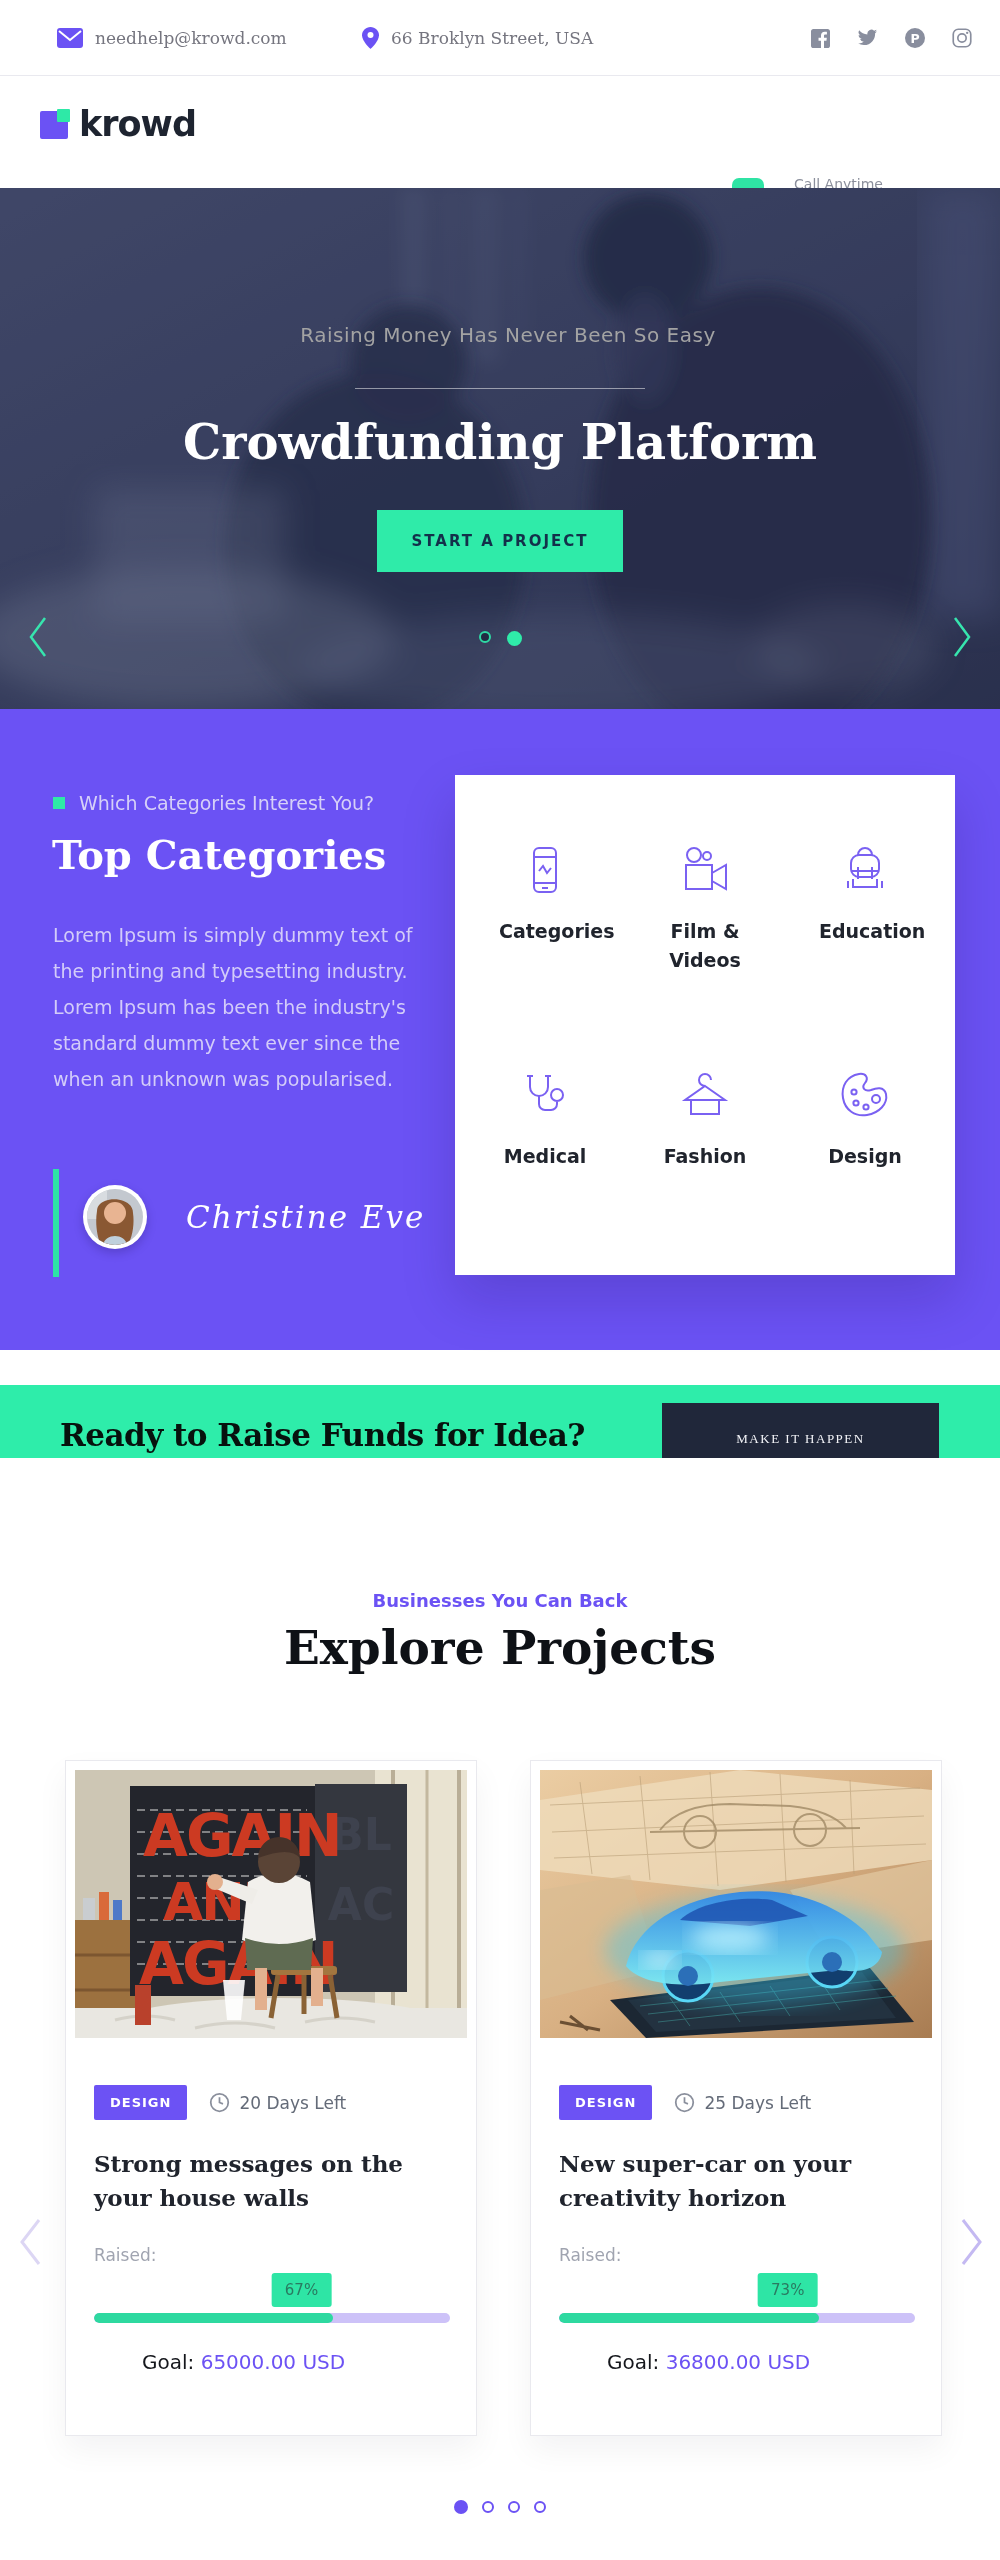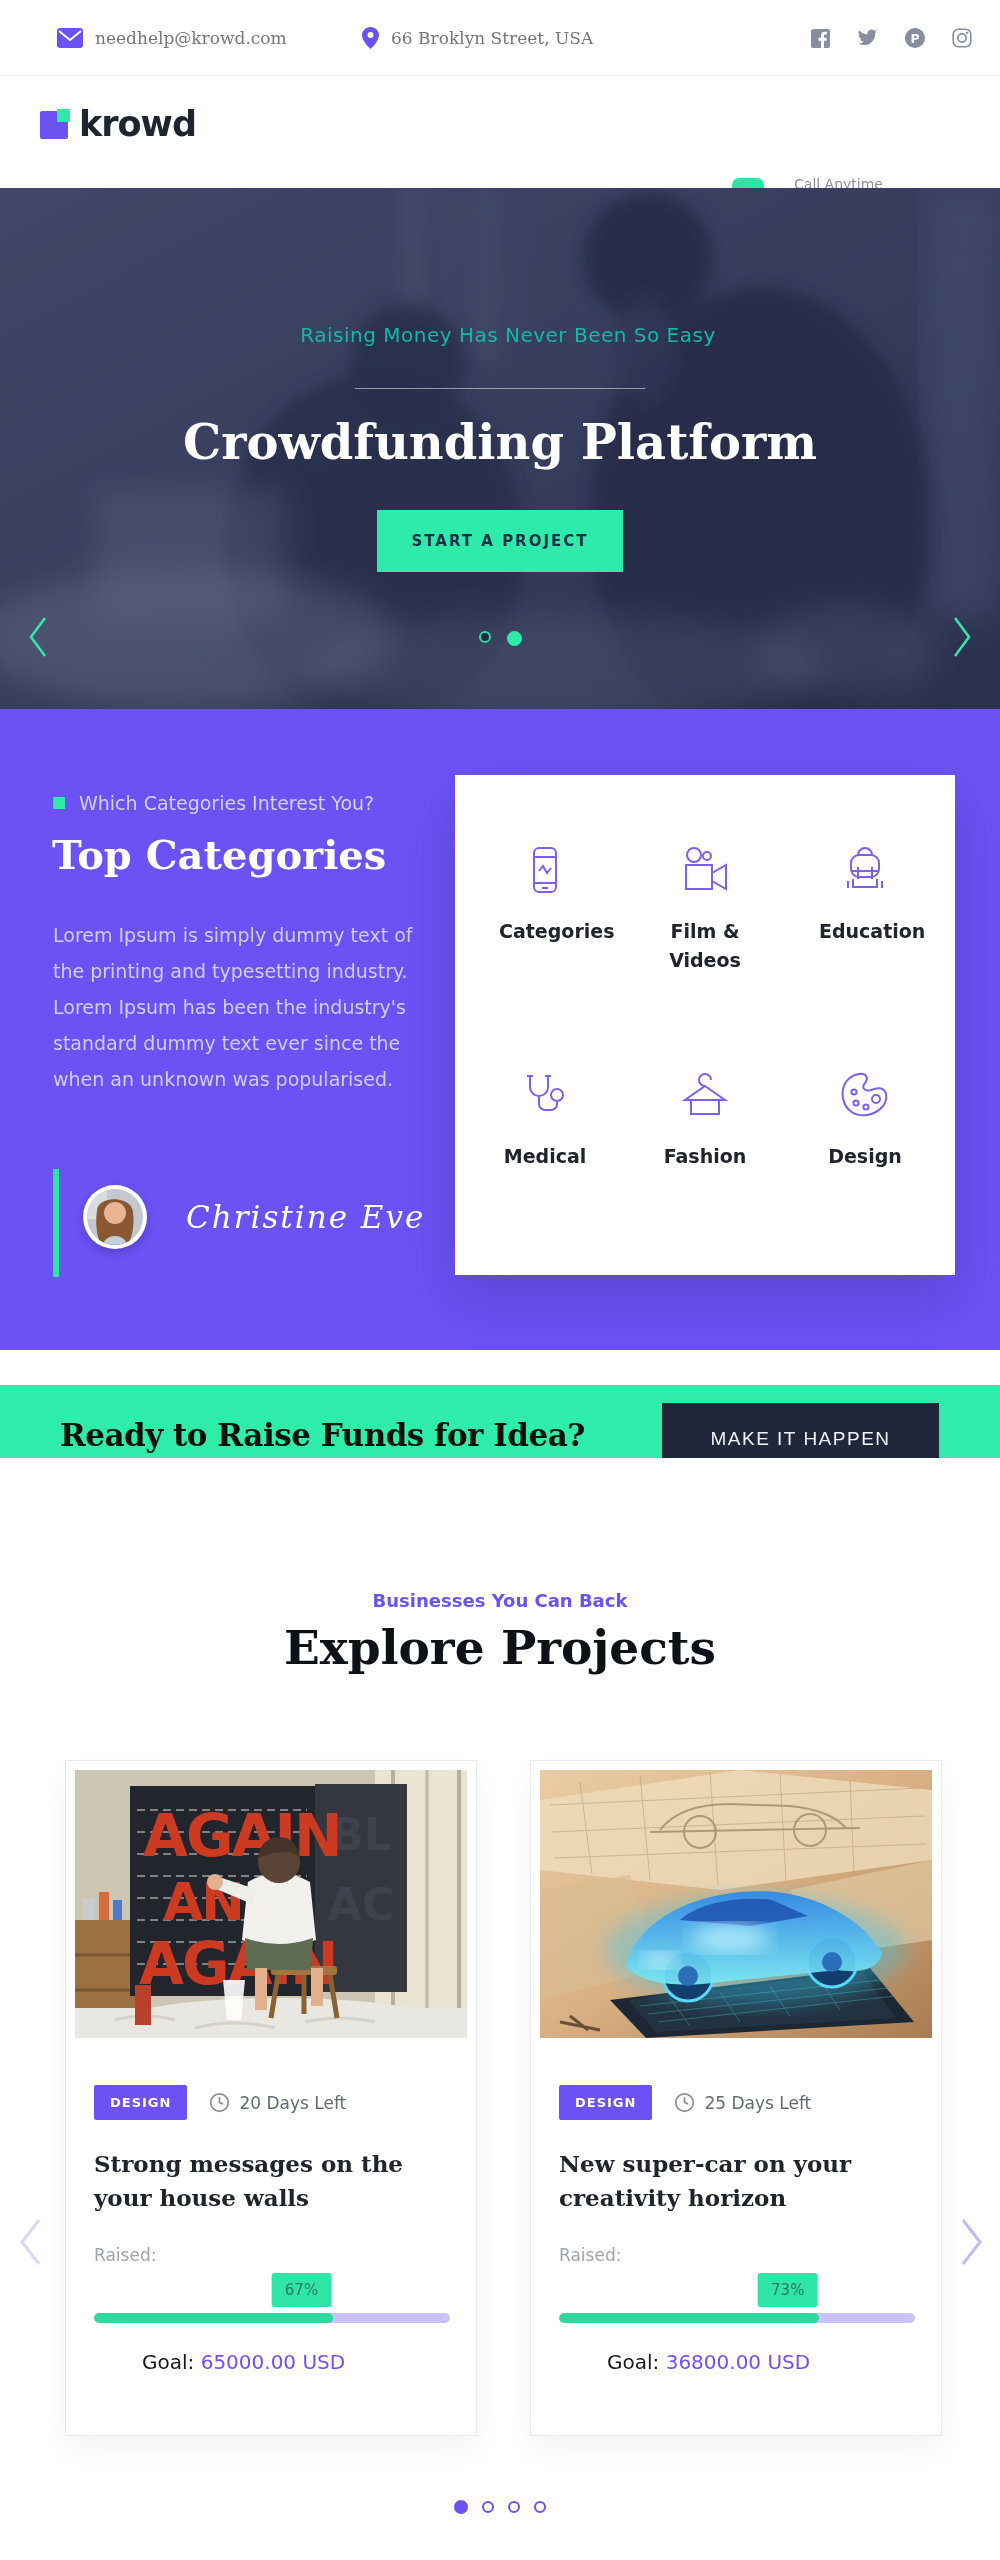--- a/index.html
+++ b/index.html
@@ -24,21 +24,21 @@
   .burger { left:487px; top:122px; width:36px; cursor:pointer; }
   .burger span { display:block; width:36px; height:3px; background:#1F2430; border-radius:2px; margin-bottom:9px; }
   .call-box { right:66px; top:100px; display:flex; align-items:flex-start; gap:20px; }
   .call-lines { display:flex; flex-direction:column; gap:4px; }
   .call-label { font-size:14px; color:#8B8F9C; }
   .call-phone { font-size:20px; color:#1A2238; font-weight:500; }
 
   
   .hero { top:188px; left:0; width:1000px; height:521px; background:#343B58; overflow:hidden; }
   .hero svg.scene { position:absolute; left:0; top:0; }
-  .hero-tagline { top:135px; width:100%; text-align:center; font-size:20px; color:#14b8a6; letter-spacing:.5px;padding-left:16px; }
+  .hero-tagline { top:135px; width:100%; text-align:center; font-size:20px; color:#a3a3a3; letter-spacing:.5px;padding-left:16px; }
   .hero-divider { top:200px; left:355px; width:290px; height:1px; background:rgba(255,255,255,.5); }
   .hero-title { top:226px; width:100%; text-align:center; font-family:"DejaVu Serif","Liberation Serif",serif; font-size:48px; font-weight:bold; color:#ffffff; }
   .hero-cta { top:322px; left:377px; width:246px; height:62px; background:#2FEBA9; border:none; color:#13304A; font-family:"DejaVu Sans","Liberation Sans",sans-serif; font-size:15px; font-weight:bold; letter-spacing:2px; cursor:pointer; }
   .hero-dots { top:443px; width:100%; display:flex; justify-content:center; gap:16px; }
   .hdot1 { width:12px; height:12px; border-radius:50%; background:#222B43; border:2px solid #2FD9A4; cursor:pointer; }
   .hdot2 { width:15px; height:15px; border-radius:50%; background:#2FEBA9; cursor:pointer; }
   .hero-arrow { top:425px; cursor:pointer; }
 
   
   .purple { top:709px; left:0; width:1000px; height:641px; background:#6B52F4; }
@@ -50,21 +50,21 @@
   .sig-avatar { left:83px; top:476px; width:64px; height:64px; border-radius:50%; background:#fff; box-shadow:0 4px 10px rgba(30,20,90,.25); display:flex; align-items:center; justify-content:center; }
   .sig-name { left:186px; top:490px; font-family:"DejaVu Serif","Liberation Serif",serif; font-style:italic; font-size:31px; color:#fff; letter-spacing:2px; }
   .cat-card { left:455px; top:66px; width:500px; height:500px; background:#ffffff; box-shadow:0 25px 50px rgba(25,12,80,.18); display:grid; grid-template-columns:1fr 1fr 1fr; grid-template-rows:1fr 1fr; padding:28px 10px 22px 10px; }
   .cat-cell { display:flex; flex-direction:column; align-items:center; justify-content:flex-start; padding-top:42px; cursor:pointer; }
   .cat-cell svg { display:block; }
   .cat-label { margin-top:22px; font-size:19px; font-weight:bold; color:#20242D; text-align:center; line-height:29px; max-width:92px; }
 
   
   .banner { top:1350px; left:0; width:1000px; height:108px; background:#2EEDAA;margin-top:35px; }
   .banner-title { left:60px; top:32px; font-family:"DejaVu Serif","Liberation Serif",serif; font-size:31px; font-weight:bold; color:#07120E; letter-spacing:-.5px; }
-  .banner-btn { right:61px; top:18px; width:277px; height:72px; background:#20273A; border:none; color:#F2F3F7; font-family:Liberation Sans, sans-serif; font-size:19px; letter-spacing:1.5px; cursor:pointer; }
+  .banner-btn { right:61px; top:18px; width:277px; height:72px; background:#20273A; border:none; color:#F2F3F7; font-family:Liberation Serif, serif; font-size:13px; letter-spacing:1.5px; cursor:pointer; }
 
   
   .projects { top:1458px; left:0; width:1000px; height:1102px; background:#fff; }
   .pr-kicker { top:132px; width:100%; text-align:center; font-size:18px; font-weight:bold; color:#6B52F4; }
   .pr-title { top:162px; width:100%; text-align:center; font-family:"DejaVu Serif","Liberation Serif",serif; font-size:47px; font-weight:bold; color:#0E1116; }
   .card { width:412px; height:676px; background:#fff; border:1px solid #E9E9EE; box-shadow:0 14px 30px rgba(20,20,40,.05); }
   .card-1 { left:65px; top:302px; }
   .card-2 { left:530px; top:302px; }
   .card-img { margin:9px; width:392px; height:268px; overflow:hidden; }
   .card-body { padding:38px 28px 0 28px; }

